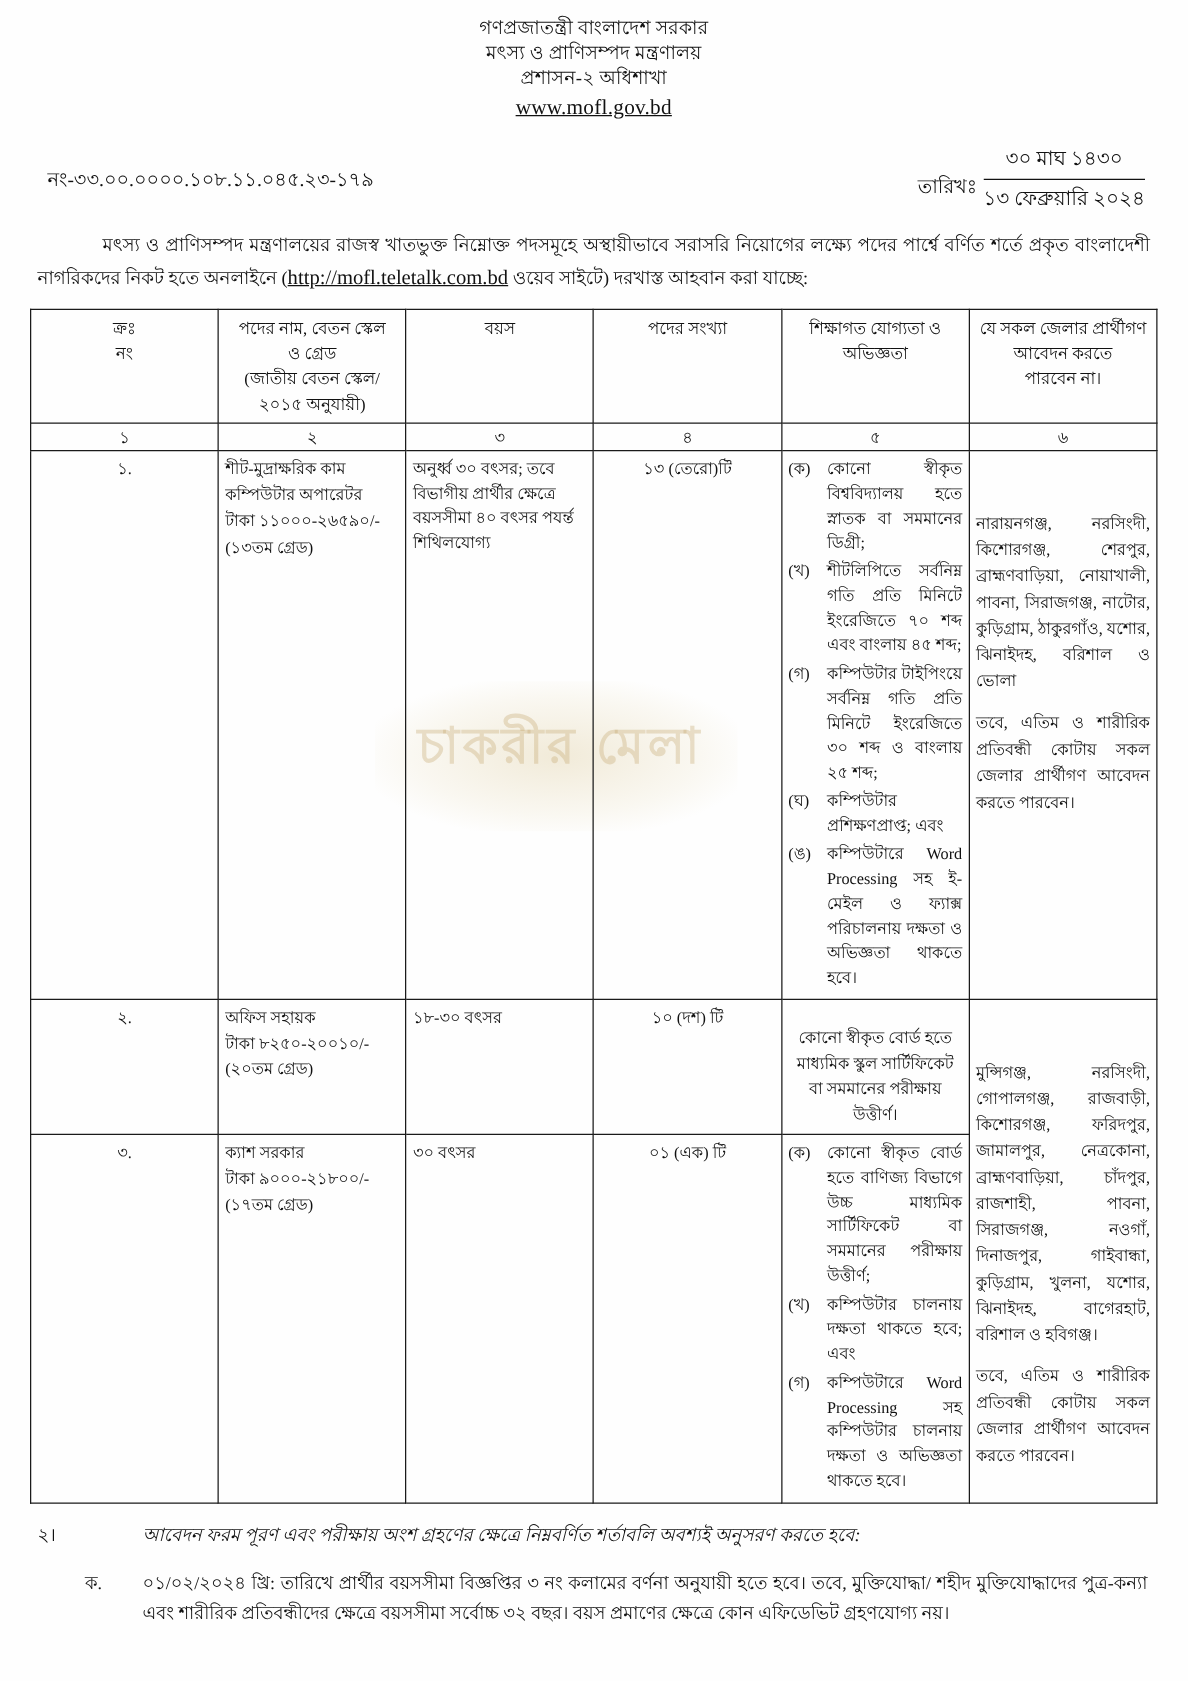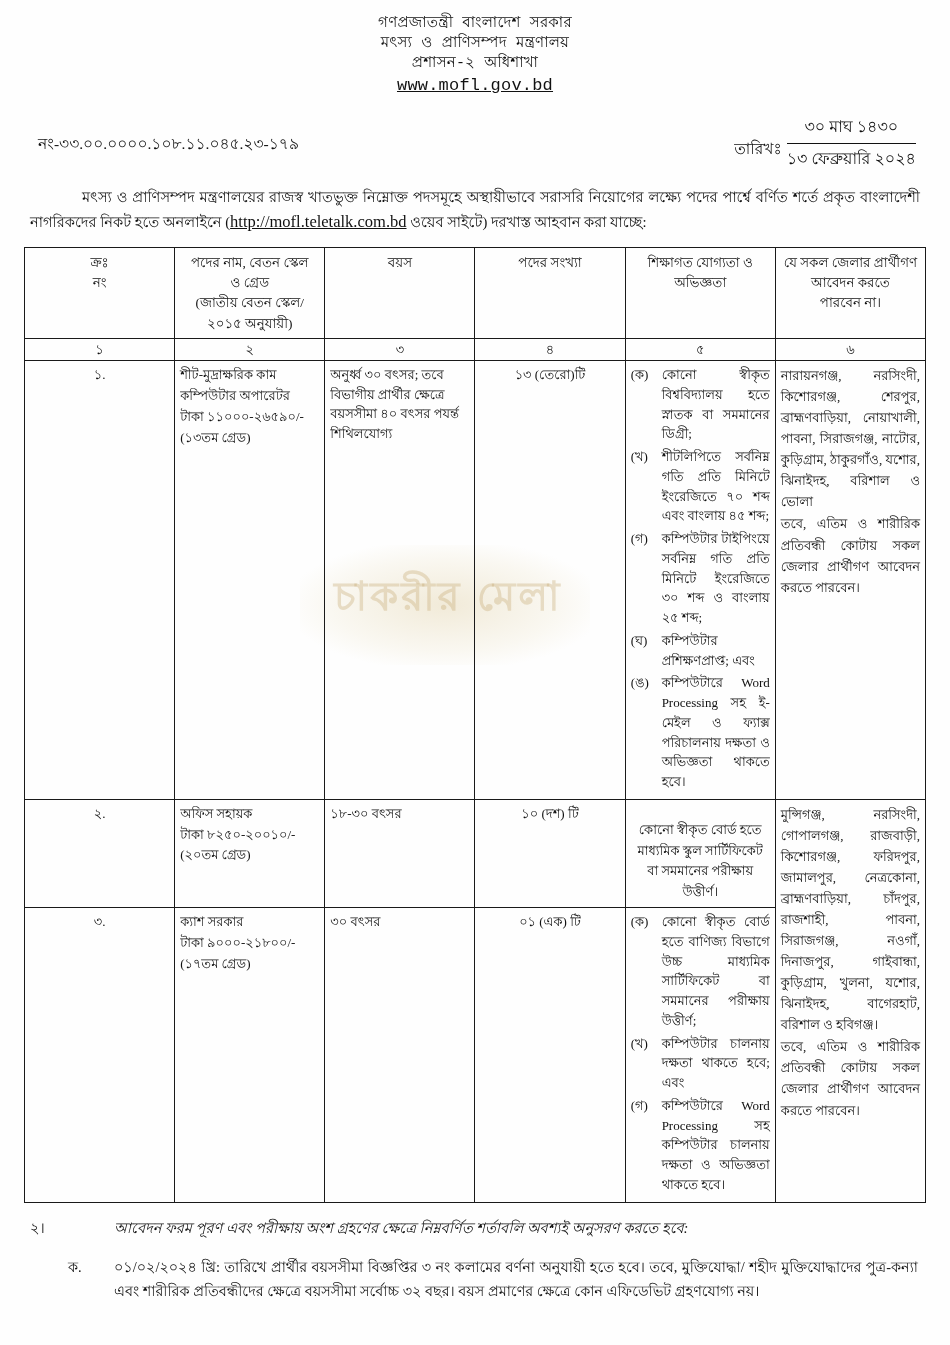--- a/index.html
+++ b/index.html
@@ -55,21 +55,20 @@
   .content { position: relative; z-index: 2; }
 
   
   .masthead {
     text-align: center;
     line-height: 1.32;
   }
   .masthead div {
     font-size: 15px;
     letter-spacing: 0.2px;
-    font-family: Liberation Mono, monospace;
   }
   .masthead .site {
     font-size: 17px;
     text-decoration: underline;
     margin-top: 2px;
     color: #111;
   }
 
   
   .refrow {
@@ -159,22 +158,22 @@
   .sublist { margin: 0; padding: 0; list-style: none; }
   .sublist li {
     display: flex;
     gap: 5px;
     margin-bottom: 3px;
     line-height: 1.52;
   }
   .sublist li .mk { flex: 0 0 26px; }
   .sublist li .tx { flex: 1 1 auto; text-align: justify; }
   .edu-plain { text-align: center; padding-top: 16px; line-height: 1.6; }
-  .dist-list { text-align: justify; line-height: 1.62; }
-  .dist-note { margin-top: 1px; text-align: justify; line-height: 1.62; }
+  .dist-list { text-align: justify; line-height: 1.62; margin-top: 43px; }
+  .dist-note { margin-top: 12px; text-align: justify; line-height: 1.62; }
 
   
   .conditions { margin-top: 14px; padding: 0 8px 0 6px; }
   .cond-head {
     display: flex;
     gap: 0;
     font-size: 14.6px;
     margin-bottom: 14px;
   }
   .cond-head .n { flex: 0 0 84px; }

